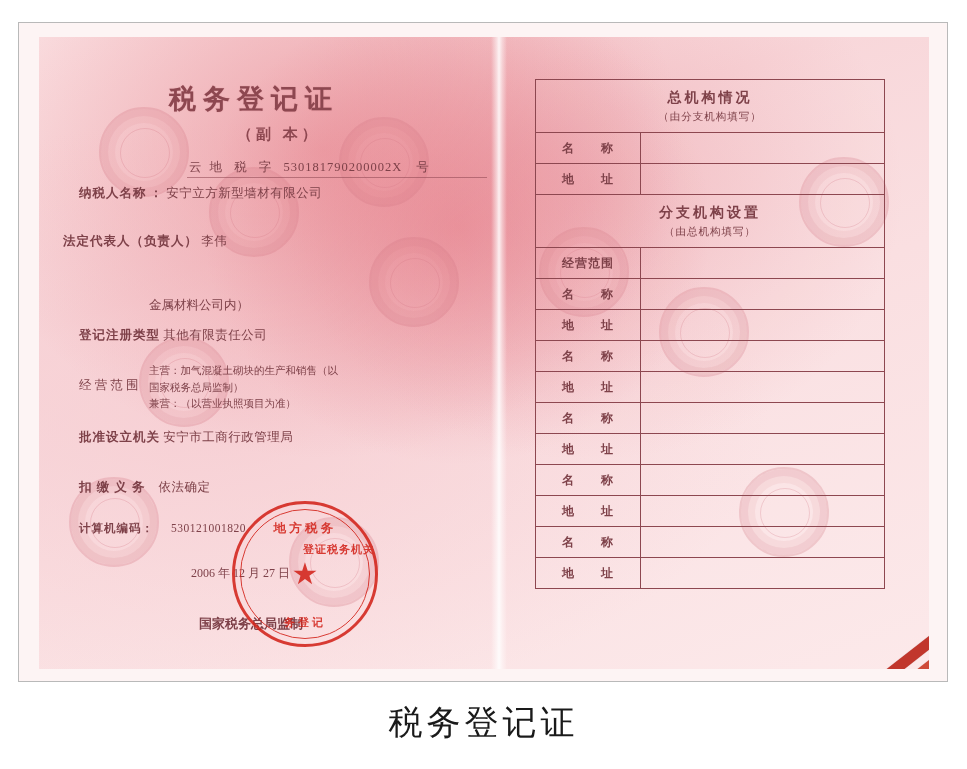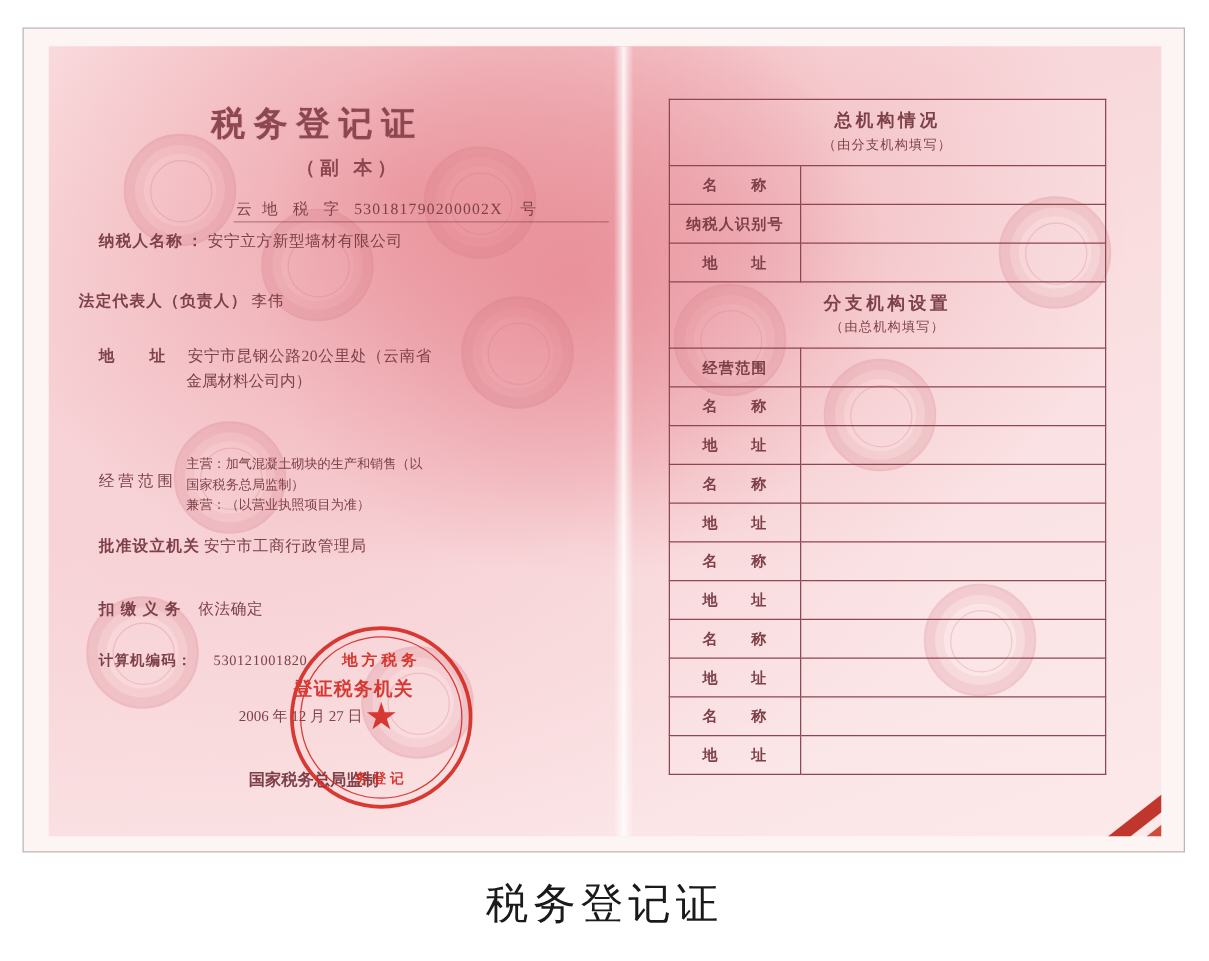--- a/index.html
+++ b/index.html
@@ -218,23 +218,23 @@
     font-size: 12px;
     letter-spacing: 3px;
     font-weight: bold;
   }
   .seal .arc-top { top: 16px; transform: scaleX(1.05); }
   .seal .arc-bottom { bottom: 14px; font-size: 11px; }
   .seal .mid {
     position: absolute;
     left: 0; right: 0;
     top: 38px;
-    text-align: left;
+    text-align: right;
     color: #d3241b;
-    font-size: 15px;
+    font-size: 11px;
     letter-spacing: 1px;
     font-weight: bold;
   }
 
   
   .right-page {
     position: absolute;
     left: 468px;
     top: 0;
     width: 422px;
@@ -329,26 +329,26 @@
           <span class="lbl">纳税人名称</span>
           <span class="lbl">：</span>
           <span class="val">安宁立方新型墙材有限公司</span>
         </div>
 
         <div class="field f-rep">
           <span class="lbl">法定代表人（负责人）</span>
           <span class="val">李伟</span>
         </div>
 
-        <div class="field f-addr">
-          <span class="lbl">地　　址</span>
-          <span class="val" style="margin-left:14px;">安宁市昆钢公路20公里处（云南省</span>
-        </div>
         <div class="field f-addr2">金属材料公司内）</div>
 
+        <div class="field f-regtype">
+          <span class="lbl">登记注册类型</span>
+          <span class="val">其他有限责任公司</span>
+        </div>
 
         <div class="field f-scope">经 营 范 围</div>
         <div class="field f-scope-v1">主营：加气混凝土砌块的生产和销售（以</div>
         <div class="field f-scope-v2">国家税务总局监制）</div>
         <div class="field f-scope-v3">兼营：（以营业执照项目为准）</div>
 
         <div class="field f-authority">
           <span class="lbl">批准设立机关</span>
           <span class="val">安宁市工商行政管理局</span>
         </div>
@@ -386,24 +386,20 @@
             <td class="hdr" colspan="2">
               <span>总机构情况</span>
               <small>（由分支机构填写）</small>
             </td>
           </tr>
           <tr>
             <td class="k">名　　称</td>
             <td class="v"></td>
           </tr>
           <tr>
-            <td class="k">纳税人识别号</td>
-            <td class="v"></td>
-          </tr>
-          <tr>
             <td class="k">地　　址</td>
             <td class="v"></td>
           </tr>
           <tr>
             <td class="hdr" colspan="2">
               <span>分支机构设置</span>
               <small>（由总机构填写）</small>
             </td>
           </tr>
 

